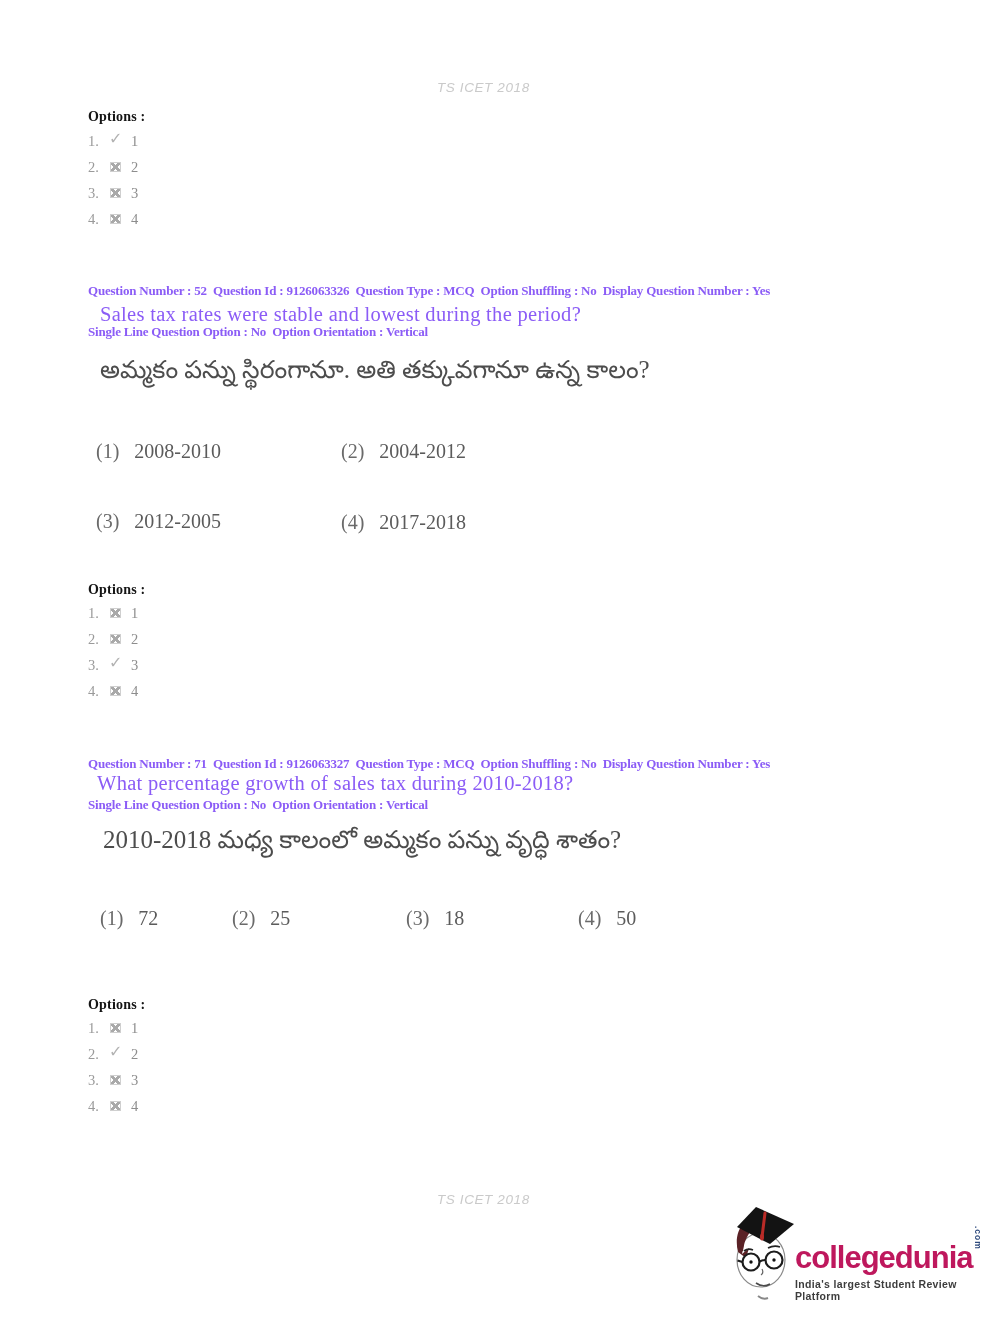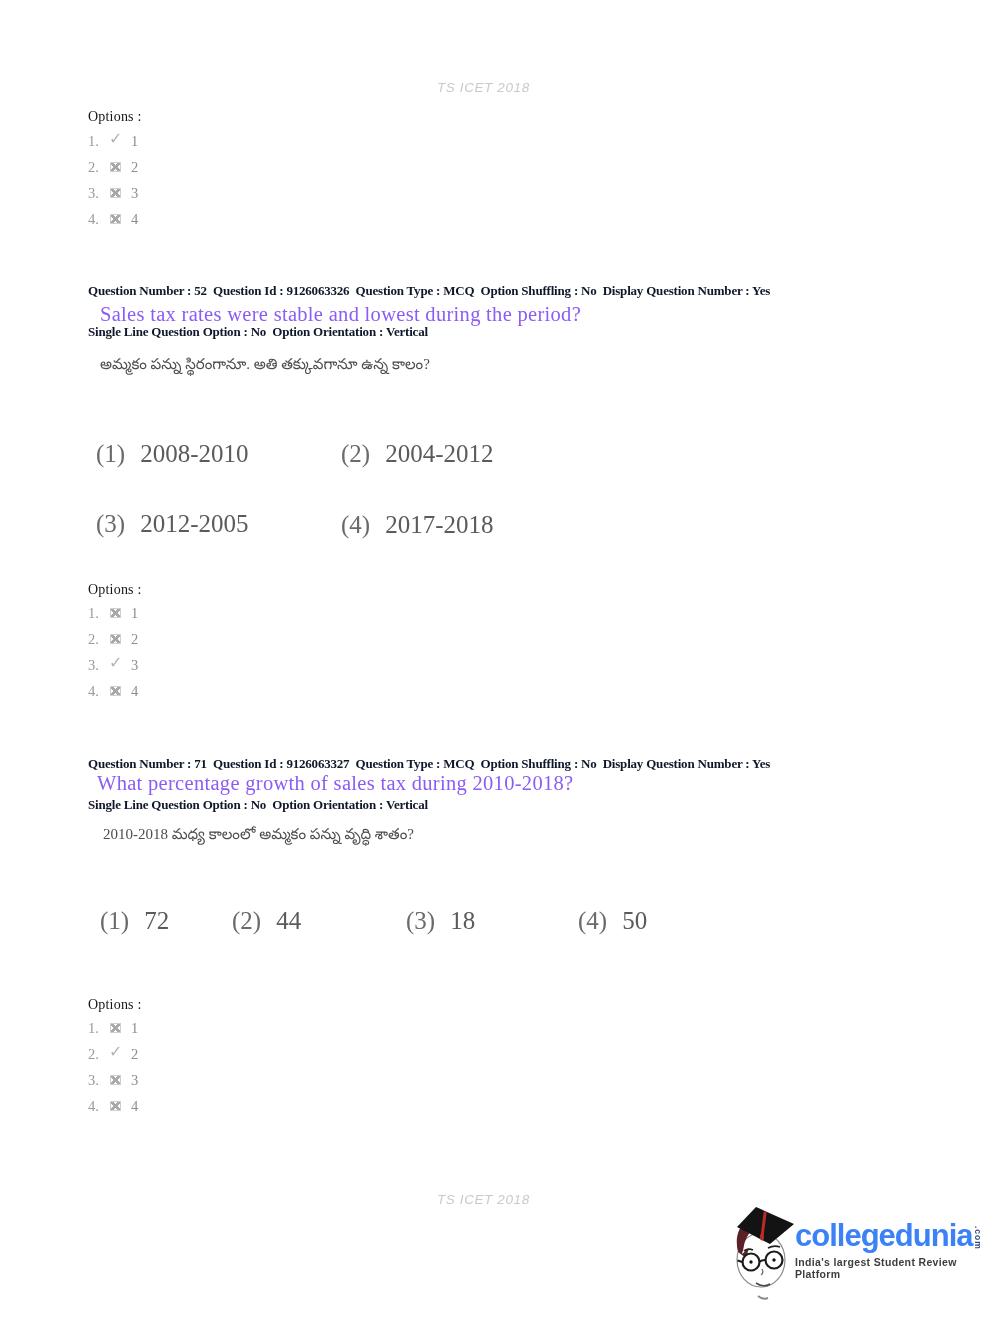--- a/index.html
+++ b/index.html
@@ -9,21 +9,21 @@
     font-family:"Liberation Serif", serif; overflow:hidden;
   }
   .watermark {
     position:absolute; color:#cacaca; font-family:"Liberation Sans", sans-serif;
     font-style:italic; font-size:13.5px; letter-spacing:0.6px;
   }
   .wm-top { left:437px; top:80px; }
   .wm-bottom { left:437px; top:1192px; }
 
   .opts-label {
-    position:absolute; left:88px; font-weight:normal; font-size:14px; color:#151515;
+    position:absolute; left:88px; font-weight:bold; font-size:14px; color:#151515;
     letter-spacing:0.2px;
   }
   .opt-row {
     position:absolute; left:88px; font-size:14.5px; color:#8f8f8f; height:18px;
     display:flex; align-items:center;
   }
   .opt-row .num { display:inline-block; width:20px; color:#9a9a9a; }
   .opt-icon { display:inline-block; width:11px; height:10px; margin:0 10px 0 2px; position:relative; }
   .icon-cross {
     border:1px solid #cfcfcf;
@@ -32,34 +32,34 @@
       linear-gradient(135deg, transparent 40%, #a9a9a9 40%, #a9a9a9 60%, transparent 60%);
   }
   .icon-check::before {
     content:"\2713"; position:absolute; left:-1px; top:-7px; font-size:16px; color:#b2b2b2;
     font-family:"DejaVu Sans", sans-serif; font-style:italic;
   }
   .opt-row .val { color:#8d8d8d; }
 
   .q-header {
     position:absolute; left:88px; width:770px; font-weight:bold; font-size:13px;
-    line-height:13.5px; color:#0f172a; letter-spacing:-0.2px; white-space:pre-wrap;
+    line-height:13.5px; color:#8b5cf6; letter-spacing:-0.2px; white-space:pre-wrap;
   }
   .q-text-en { position:absolute; font-size:20.5px; color:#8b5cf6; letter-spacing:0.3px; }
-  .q-text-te { position:absolute; font-size:15px; color:#4d4d4d; }
-  .q-choice { position:absolute; font-size:25px; color:#5b5b5b; }
+  .q-text-te { position:absolute; font-size:25px; color:#4d4d4d; }
+  .q-choice { position:absolute; font-size:20px; color:#5b5b5b; }
   .q-choice .c-label { margin-right:15px; color:#6a6a6a; }
 
   .logo { position:absolute; left:731px; top:1204px; width:260px; height:100px; }
   .mascot { position:absolute; left:0; top:0; width:66px; height:98px; }
   .brand-block { position:absolute; left:64px; top:16px; }
   .brand-row { display:flex; align-items:flex-start; }
   .brand-name {
     font-family:"Liberation Sans", sans-serif; font-weight:bold; font-size:31px;
-    line-height:32px; color:#3b82f6; letter-spacing:-1px;
+    line-height:32px; color:#be185d; letter-spacing:-1px;margin-top:22px;
   }
   .brand-tld {
     writing-mode:vertical-rl; font-family:"Liberation Sans", sans-serif; font-weight:bold;
     font-size:8.5px; color:#2e4a7d; letter-spacing:1px; margin-left:1px; margin-top:6px;
   }
   .brand-tagline {
     font-family:"Liberation Sans", sans-serif; font-weight:bold; font-size:10.5px;
     color:#3d3d3d; letter-spacing:0.35px; margin-top:4px;
   }
 </style>
@@ -138,21 +138,21 @@
     <div>Question Number : 71  Question Id : 9126063327  Question Type : MCQ  Option Shuffling : No  Display Question Number : Yes</div>
     <div>Single Line Question Option : No  Option Orientation : Vertical</div>
   </div>
   <div class="q-text-en" style="left:97px; top:772px;">What percentage growth of sales tax during 2010-2018?</div>
   <div class="q-text-te" style="left:103px; top:826px;">2010-2018 మధ్య కాలంలో అమ్మకం పన్ను వృద్ధి శాతం?</div>
 
   <div class="q-choice" style="left:100px; top:907px;">
     <span class="c-label">(1)</span><span class="c-value">72</span>
   </div>
   <div class="q-choice" style="left:232px; top:907px;">
-    <span class="c-label">(2)</span><span class="c-value">44</span>
+    <span class="c-label">(2)</span><span class="c-value">25</span>
   </div>
   <div class="q-choice" style="left:406px; top:907px;">
     <span class="c-label">(3)</span><span class="c-value">18</span>
   </div>
   <div class="q-choice" style="left:578px; top:907px;">
     <span class="c-label">(4)</span><span class="c-value">50</span>
   </div>
 
   <div class="opts-label" style="top:997px;">Options :</div>
   <div class="opt-row" style="top:1019px;">

